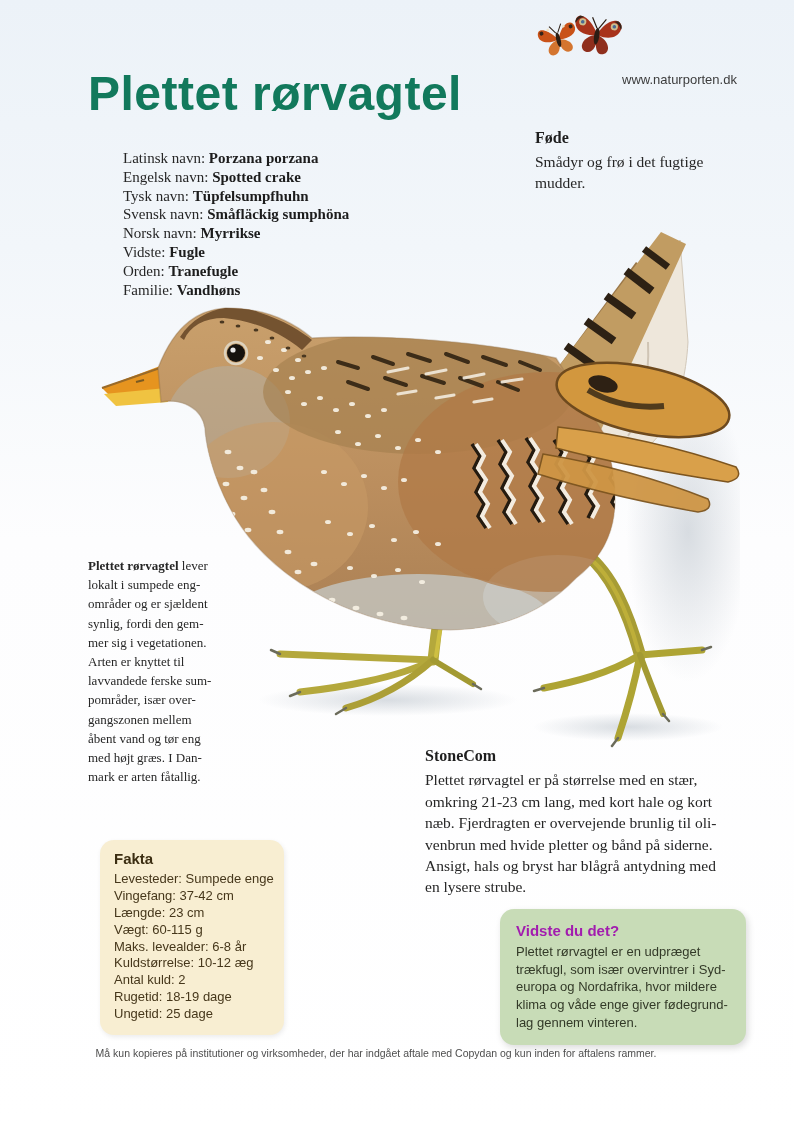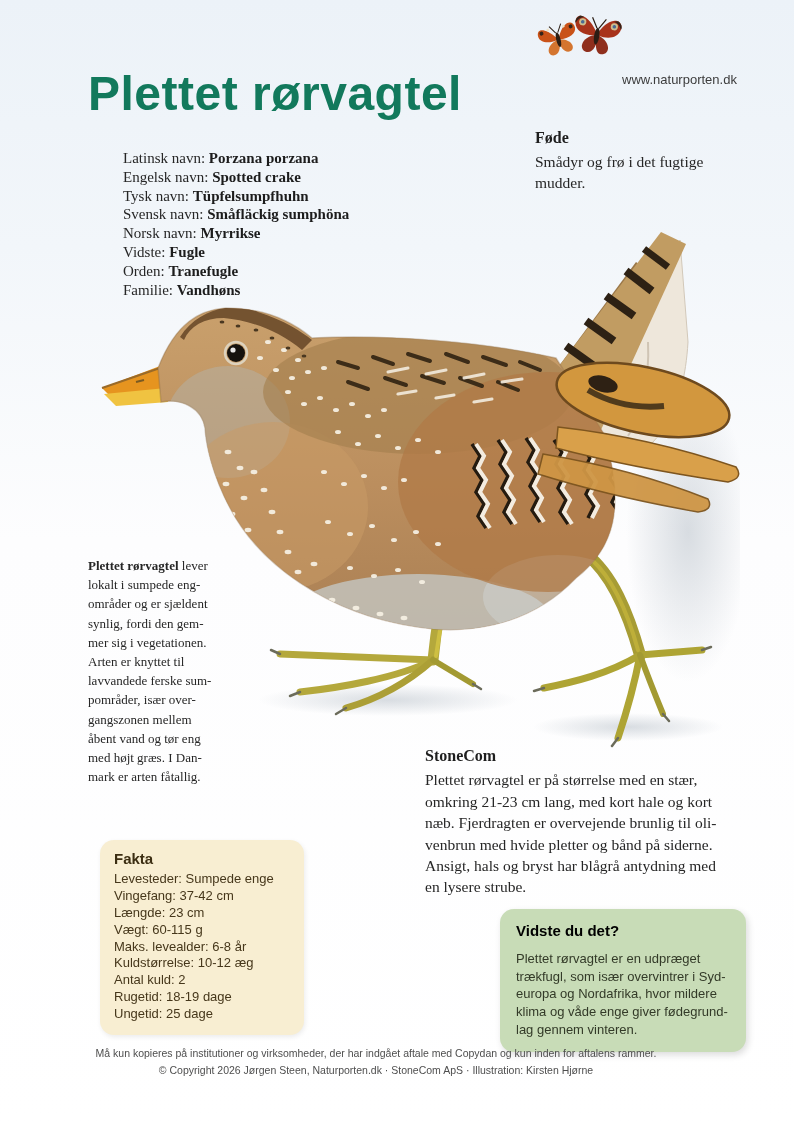--- a/index.html
+++ b/index.html
@@ -21,33 +21,33 @@
   
   .fode{position:absolute;left:535px;top:127px;width:235px;font-size:15.5px;line-height:21px;}
   .block-heading{font-weight:bold;font-size:16px;margin:0 0 3px 0;color:#1e1e1e;}
   .pre{white-space:pre;}
   
   .bird{position:absolute;left:88px;top:222px;width:652px;height:546px;}
   
   .about{position:absolute;left:88px;top:556px;width:200px;font-size:13px;line-height:19.2px;white-space:pre;}
   .about .lead{font-weight:bold;}
   
-  .fakta{position:absolute;left:100px;top:840px;width:204px;box-sizing:border-box;
+  .fakta{position:absolute;left:100px;top:840px;width:184px;box-sizing:border-box;
          background:#f8eed2;border-radius:14px;padding:11px 10px 12px 14px;
          font-family:"Liberation Sans",sans-serif;font-size:13px;line-height:16.9px;color:#46371b;
          box-shadow:1px 2px 5px rgba(0,0,0,.08);}
   .fakta .fakta-heading{font-weight:bold;font-size:15px;margin-bottom:3px;color:#3c2e12;}
   
   .kendetegn{position:absolute;left:425px;top:745px;width:340px;font-size:15.5px;line-height:21.4px;}
   
   .didyouknow{position:absolute;left:500px;top:909px;width:246px;box-sizing:border-box;
          background:#c8dcb7;border-radius:14px;padding:13px 12px 13px 16px;
          font-family:"Liberation Sans",sans-serif;font-size:13px;line-height:17.8px;color:#333a28;
          box-shadow:2px 3px 7px rgba(0,0,0,.14);}
-  .didyouknow .dyk-heading{font-weight:bold;font-size:15px;margin-bottom:10px;color:#000000;}
+  .didyouknow .dyk-heading{font-weight:bold;font-size:15px;margin-bottom:3px;color:#a21caf;}
   
   .footer{position:absolute;left:0;top:1045px;width:752px;text-align:center;
           font-family:"Liberation Sans",sans-serif;font-size:10.5px;line-height:16.5px;color:#4e4e4e;}
 </style>
 </head>
 <body>
 
 <div class="page">
 
   <svg class="logo" viewBox="0 0 86 50" aria-hidden="true">
@@ -346,16 +346,15 @@
     <div class="dyk-heading">Vidste du det?</div>
     <div class="pre">Plettet rørvagtel er en udpræget
 trækfugl, som især overvintrer i Syd-
 europa og Nordafrika, hvor mildere
 klima og våde enge giver fødegrund-
 lag gennem vinteren.</div>
   </div>
 
   <div class="footer">
     <div>Må kun kopieres på institutioner og virksomheder, der har indgået aftale med Copydan og kun inden for aftalens rammer.</div>
-    <div>© Copyright 2026 Jørgen Steen, Naturporten.dk · StoneCom ApS · Illustration: Kirsten Hjørne</div>
   </div>
 
 </div>
 
 </body></html>

